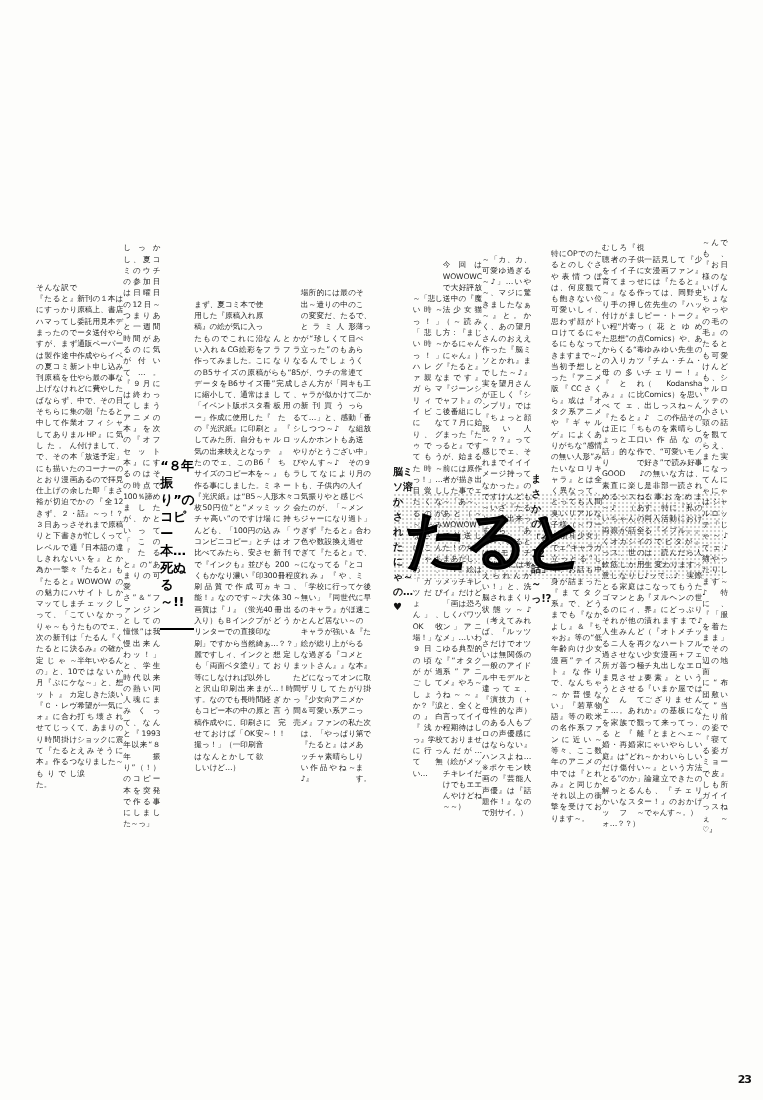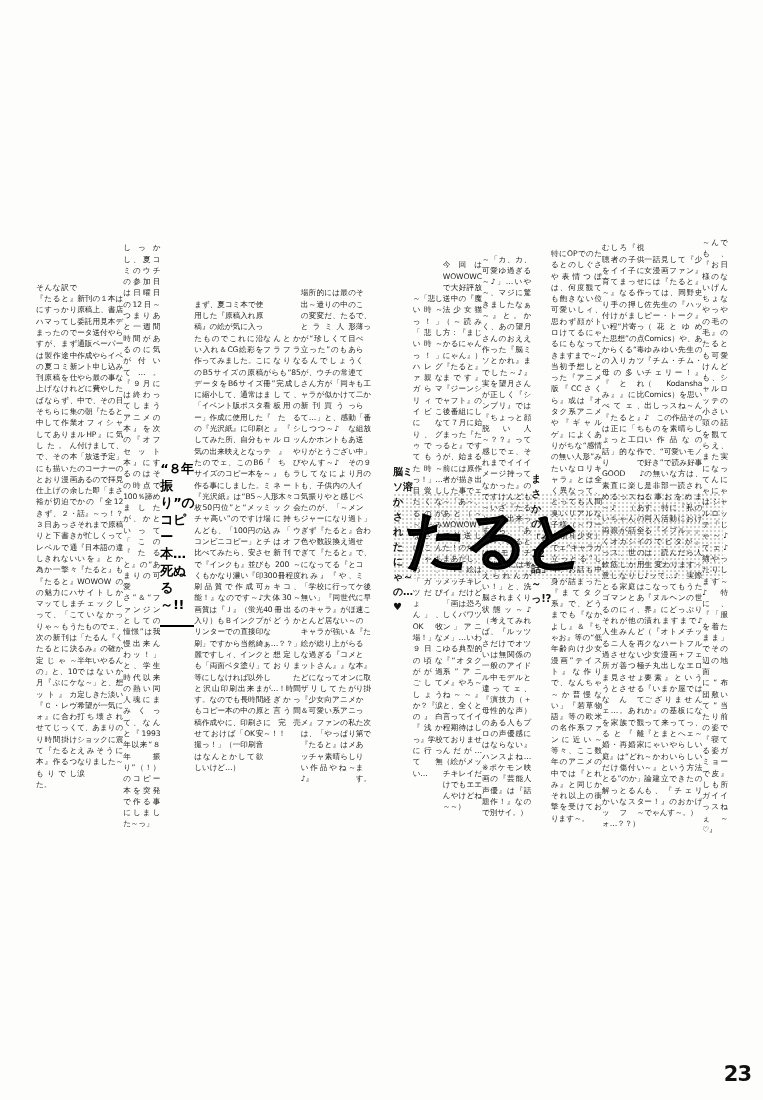--- a/index.html
+++ b/index.html
@@ -41,21 +41,21 @@
   .head{
     font-size:13px;
     font-weight:bold;
     line-height:17px;
     margin:10px 0 7px 0;
     letter-spacing:-0.4px;
     color:#000;
   }
   .head.underline{
     border-bottom:2px solid #000;
-    padding-bottom:12px;
+    padding-bottom:18px;
     display:inline-block;
   }
   .subhead{
     font-size:10px;
     font-weight:bold;
     line-height:15px;
     margin:4px 0 7px 0;
     letter-spacing:-0.3px;
   }
   
@@ -81,21 +81,21 @@
     left:0;top:4px;
     width:330px;height:86px;
     background-image:radial-gradient(#000 0.8px, transparent 0.9px);
     background-size:4px 4px;
     opacity:.18;
     pointer-events:none;
   }
   .page-num{
     position:absolute;
     right:12px;bottom:14px;
-    font-size:21px;
+    font-size:11px;
     font-weight:bold;
     letter-spacing:-1px;
   }
 </style>
 </head>
 <body>
 
 <div class="page">
   <div class="cols">
 

